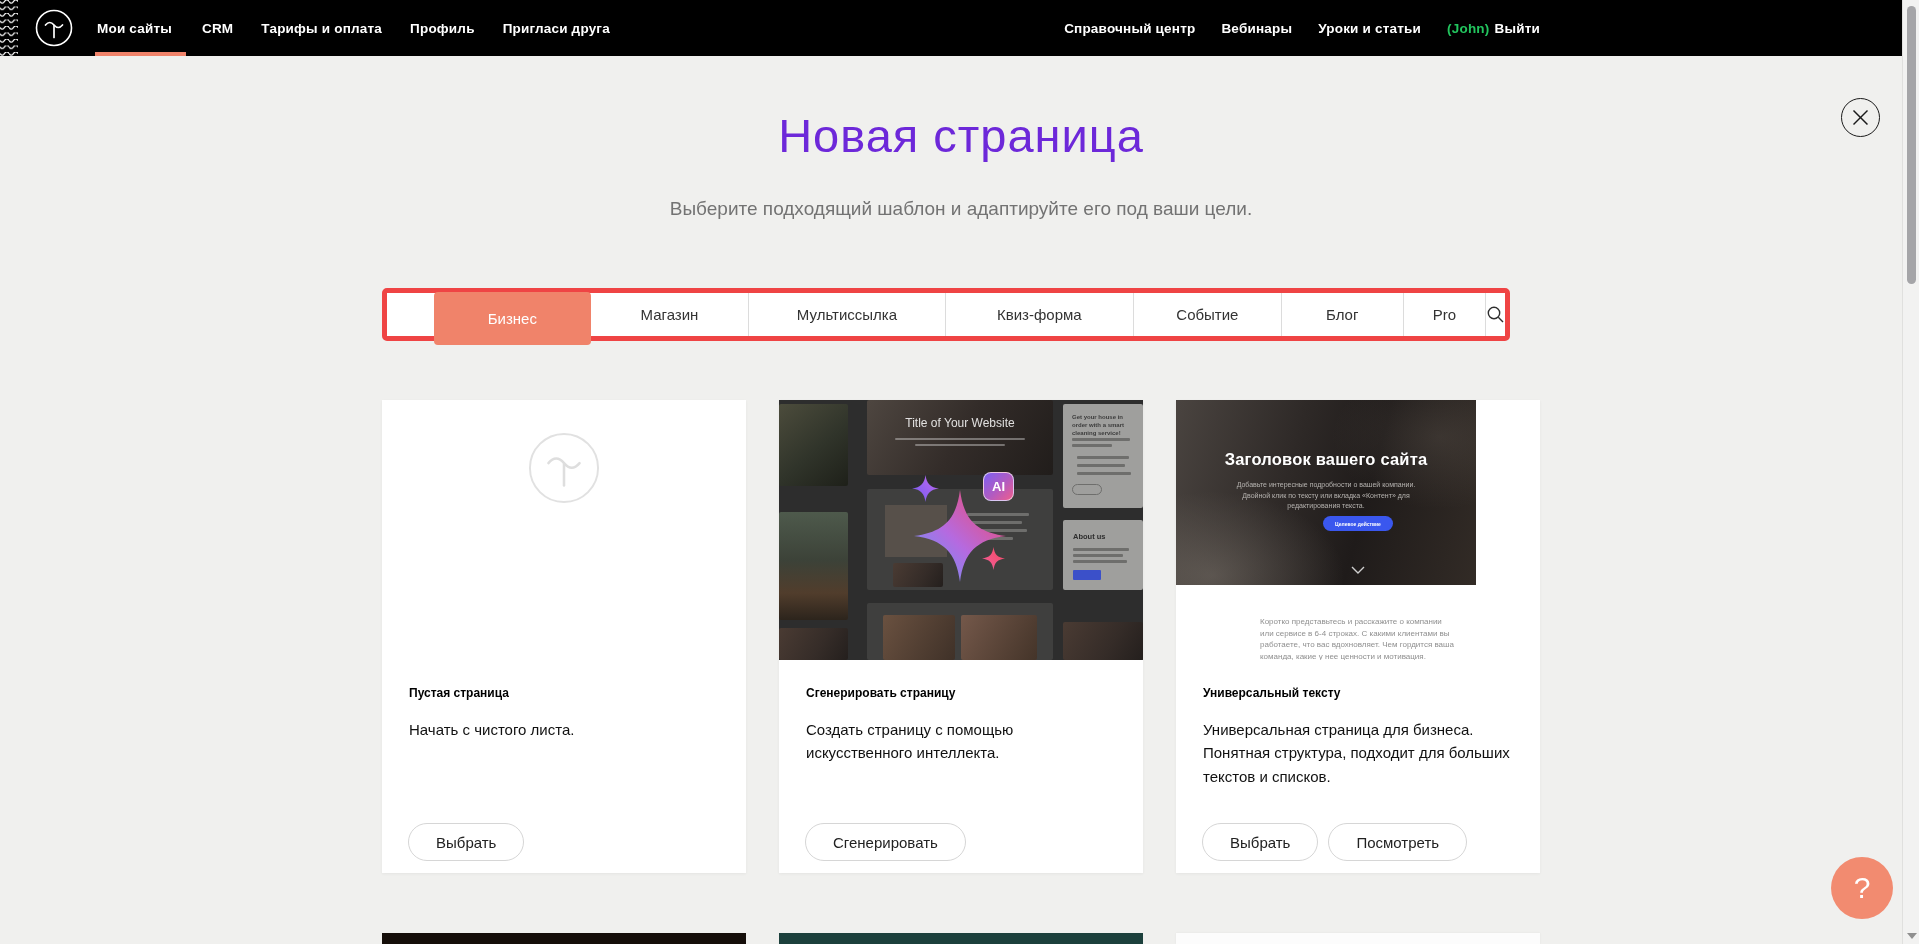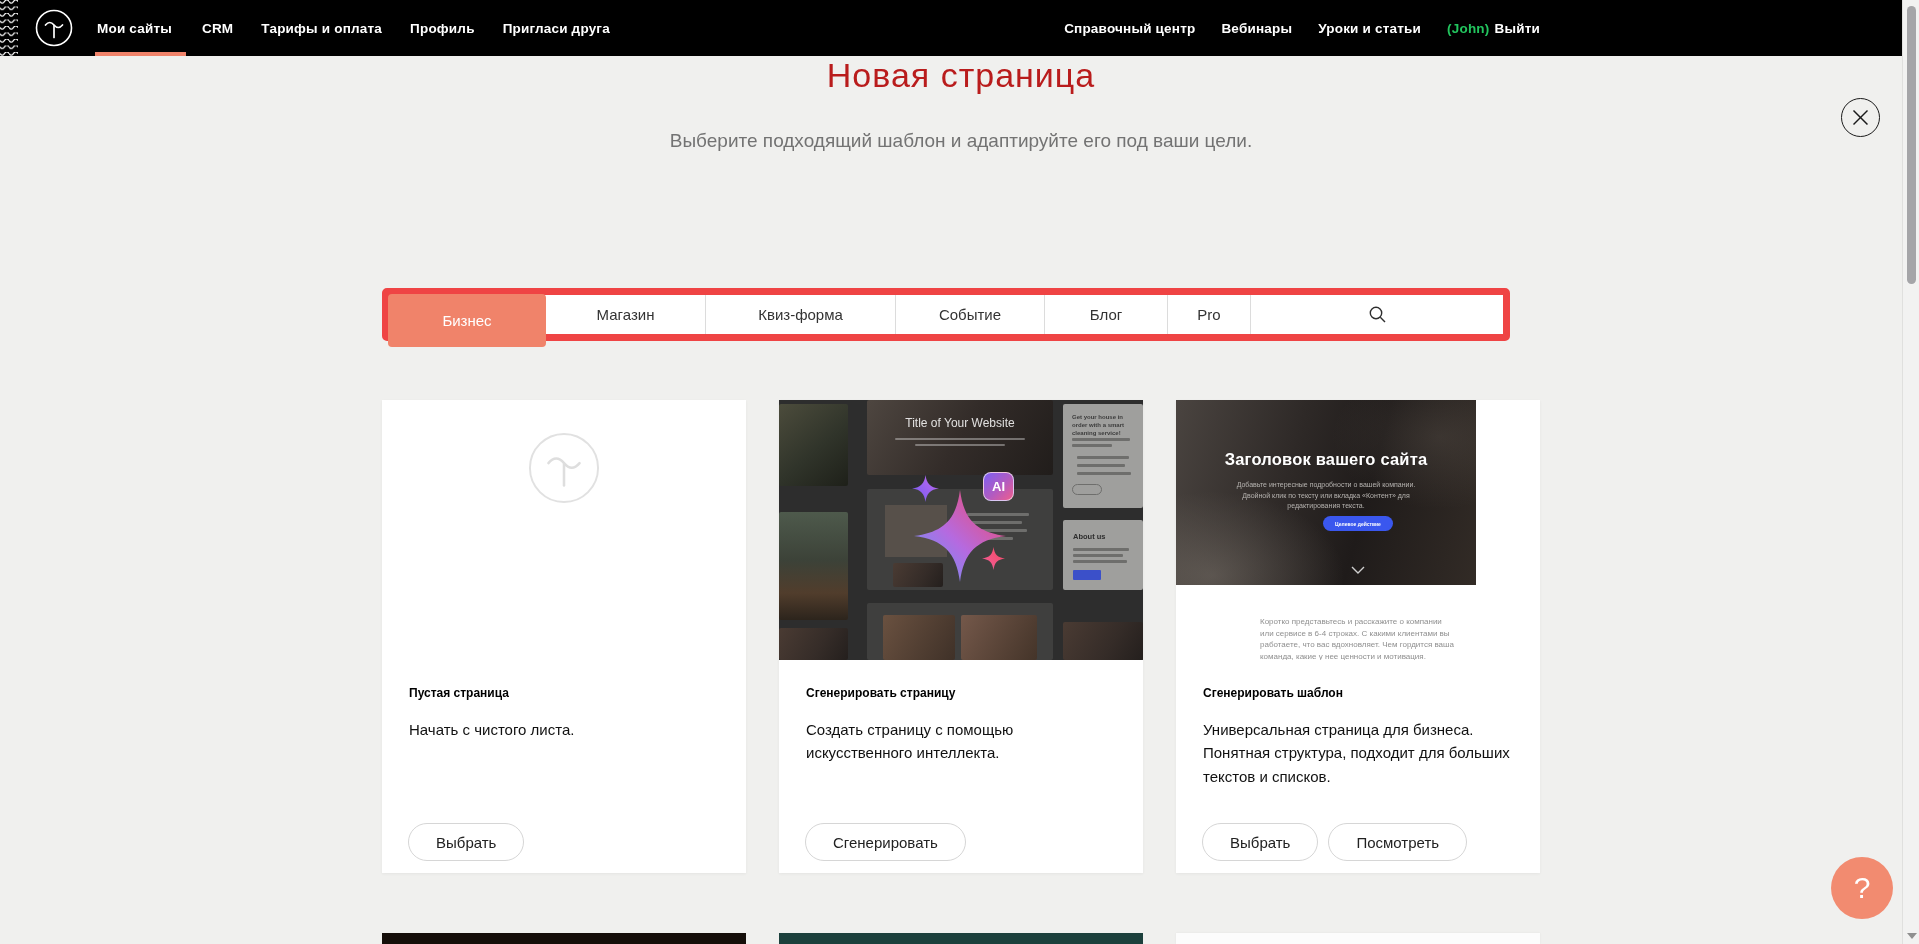--- a/index.html
+++ b/index.html
@@ -48,28 +48,28 @@
   .user-name{color:#22c55e;margin-right:5px;}
   
   .close-btn{
     position:absolute;left:1841px;top:98px;width:39px;height:39px;
     border:1.6px solid #1c1c1c;border-radius:50%;cursor:pointer;
     display:flex;align-items:center;justify-content:center;background:transparent;
   }
   
   .page-head{position:absolute;left:382px;top:0;width:1158px;text-align:center;}
   .page-title{
-    margin-top:56px;font-size:34px;font-weight:300;color:#b91c1c;
+    margin-top:108px;font-size:47px;font-weight:300;color:#6d28d9;
     letter-spacing:1px;
   }
   .page-subtitle{margin-top:35px;font-size:19px;color:#737373;}
   
   .tabs{
     position:absolute;left:382px;top:288px;width:1128px;height:53px;
-    display:flex;background:#fff;border:7px solid #ef4444;border-radius:5px;
+    display:flex;background:#fff;border:5px solid #ef4444;border-radius:5px;padding-left:48px;
   }
   .tab{
     display:flex;align-items:center;justify-content:center;
     font-size:15px;color:#333;cursor:pointer;border-right:1px solid #dcdcdc;
     height:100%;
   }
   .tab:last-child{border-right:none;}
   .tab.active{
     background:var(--accent);color:#fff;border-radius:4px;
     margin:-1px 0 -1px -1px;height:53px;border-right:none;
@@ -246,20 +246,21 @@
 </div>
 
 <div class="page-head">
   <div class="page-title">Новая страница</div>
   <div class="page-subtitle">Выберите подходящий шаблон и адаптируйте его под ваши цели.</div>
 </div>
 
 <div class="tabs">
   <div class="tab t0 active">Бизнес</div>
   <div class="tab t1">Магазин</div>
+  <div class="tab t2">Мультиссылка</div>
   <div class="tab t3">Квиз-форма</div>
   <div class="tab t4">Событие</div>
   <div class="tab t5">Блог</div>
   <div class="tab t6">Pro</div>
   <div class="tab t7">
     <svg width="19" height="19" viewBox="0 0 19 19">
       <circle cx="8" cy="8" r="5.7" fill="none" stroke="#2e2e2e" stroke-width="1.4"></circle>
       <line x1="12.3" y1="12.3" x2="17" y2="17" stroke="#2e2e2e" stroke-width="1.4"></line>
     </svg>
   </div>
@@ -365,21 +366,21 @@
       <div class="hero3-text">Добавьте интересные подробности о вашей компании. Двойной клик по тексту или вкладка «Контент» для редактирования текста.</div>
       <div class="hero3-btn">Целевое действие</div>
       <svg class="hero3-chevron" width="14" height="8" viewBox="0 0 14 8">
         <polyline points="1,1 7,7 13,1" fill="none" stroke="#cfcfcf" stroke-width="1.4"></polyline>
       </svg>
     </div>
     <div class="sub3">
       <div class="sub3-text">Коротко представьтесь и расскажите о компании или сервисе в 6-4 строках. С какими клиентами вы работаете, что вас вдохновляет. Чем гордится ваша команда, какие у нее ценности и мотивация.</div>
     </div>
   </div>
-  <div class="card-title">Сгенерировать шаблон</div>
+  <div class="card-title">Универсальный тексту</div>
   <div class="card-desc">Универсальная страница для бизнеса. Понятная структура, подходит для больших текстов и списков.</div>
   <div class="card-buttons">
     <button class="pill-btn">Выбрать</button>
     <button class="pill-btn">Посмотреть</button>
   </div>
 </div>
 
 <div class="bottom-strip bs1" style="background: rgb(21, 14, 9);"></div>
 <div class="bottom-strip bs2" style="background: rgb(28, 64, 60);"></div>
 <div class="bottom-strip bs3" style="background: rgb(252, 252, 252);"></div>

